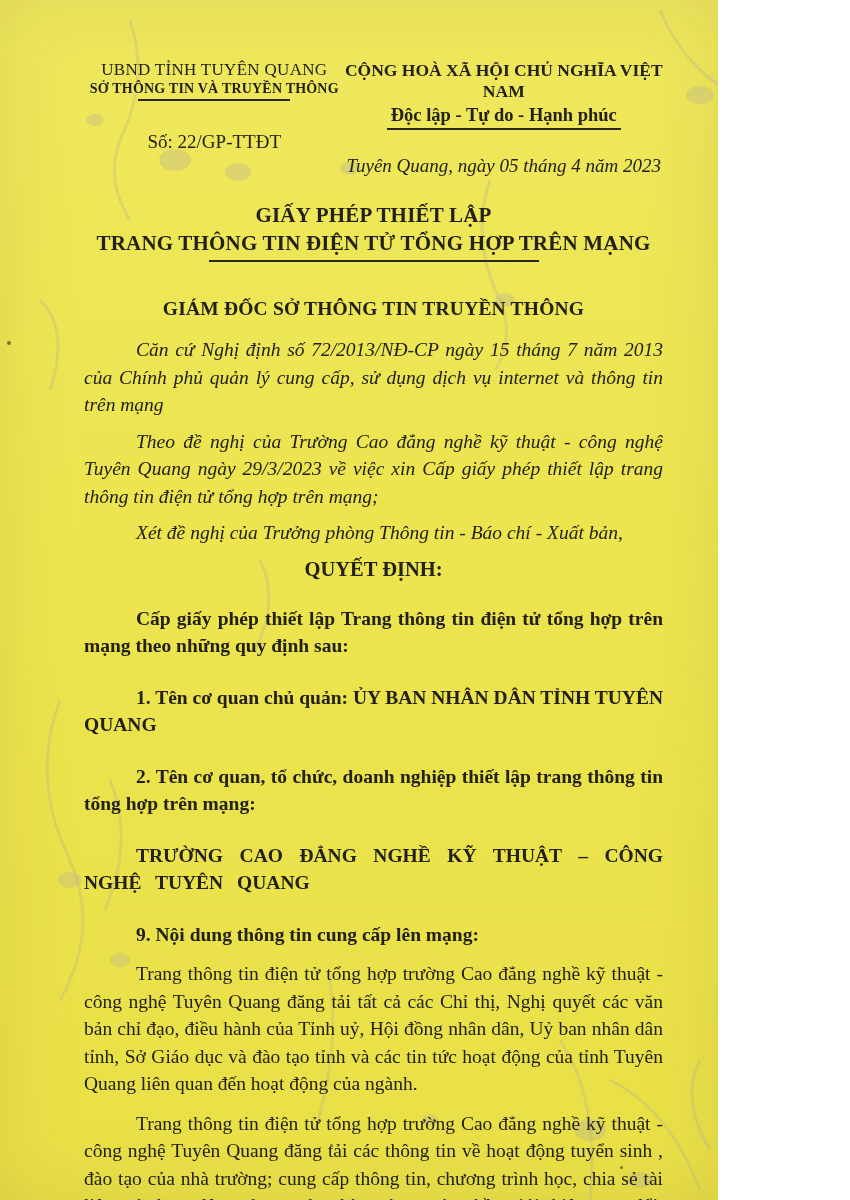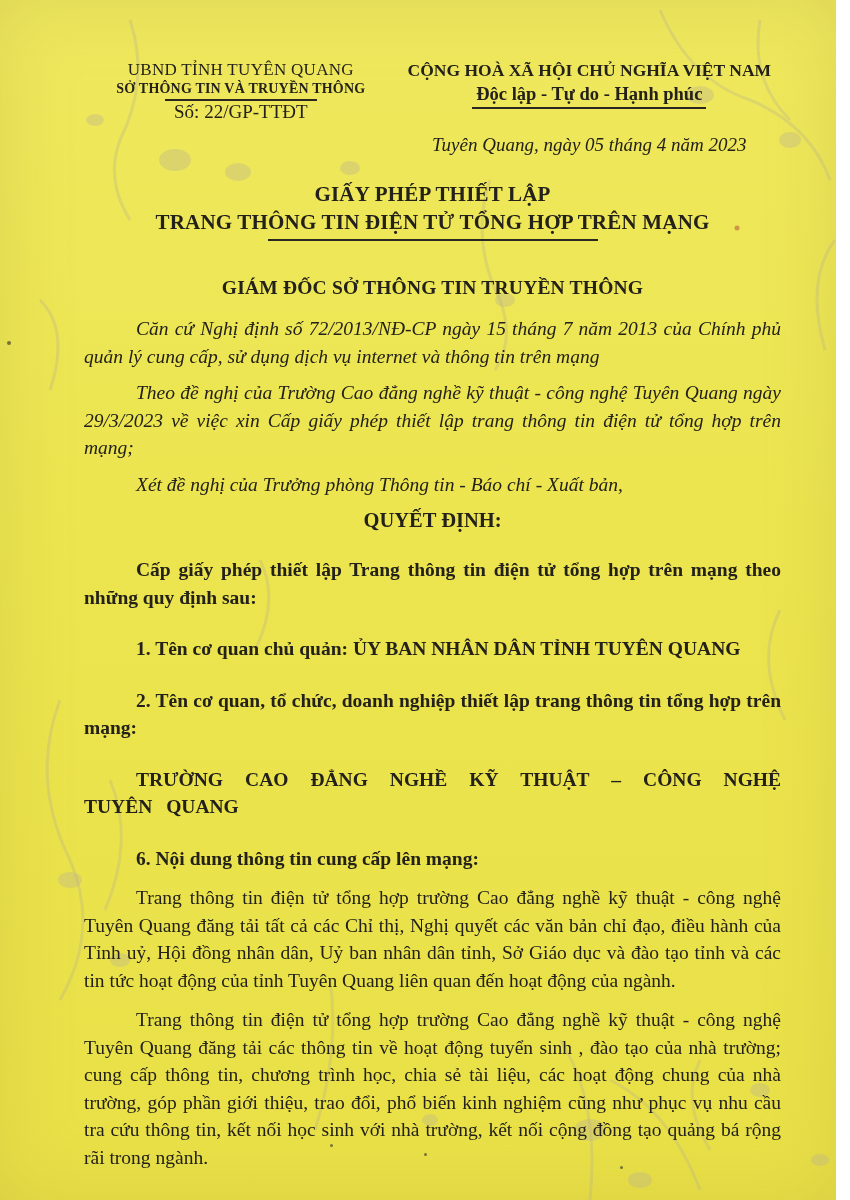--- a/index.html
+++ b/index.html
@@ -1,20 +1,20 @@
 <!DOCTYPE html>
 <html lang="vi"><head>
 <meta charset="utf-8">
 <style>
   html, body { margin: 0; padding: 0; }
   body { width: 850px; height: 1200px; }
 
   .page {
     position: relative;
-    width: 836px;
+    width: 718px;
     height: 1200px;
     overflow: hidden;
     background: linear-gradient(180deg, #efe85e 0%, #ece54f 45%, #e9e047 100%);
     box-shadow: inset 0 0 70px rgba(170,160,55,.25);
     font-family: "Liberation Serif", "DejaVu Serif", serif;
     color: #23211a;
   }
 
   .watermark {
     position: absolute; inset: 0;
@@ -36,21 +36,21 @@
   .rule-left  { width: 152px; border-bottom: 2px solid #2a2820; margin: 2px auto 0; }
 
   .h-right .l1 { font-size: 17.5px; font-weight: bold; }
   .motto {
     display: inline-block;
     font-size: 18.5px; font-weight: bold;
     border-bottom: 2px solid #2a2820;
     padding: 1px 4px 2px;
     margin-top: 2px;
   }
-  .doc-number { font-size: 19px; }
+  .doc-number { margin-top: 30px; font-size: 19px; }
   .dateline   { margin-top: 25px; font-size: 19px; font-style: italic; }
 
   
   .title-block { text-align: center; margin-top: 24px; }
   .title-line  { font-size: 21px; font-weight: bold; line-height: 28px; letter-spacing: .2px; }
   .title-rule  { width: 330px; border-bottom: 2.5px solid #2a2820; margin: 3px auto 0; }
 
   .issuer { text-align: center; margin-top: 36px; font-size: 19.5px; font-weight: bold; letter-spacing: .2px; }
 
   
@@ -159,18 +159,18 @@
 
     <div class="decision-heading">QUYẾT ĐỊNH:</div>
 
     <p class="bold intro">Cấp giấy phép thiết lập Trang thông tin điện tử tổng hợp trên mạng theo những quy định sau:</p>
 
     <p class="bold item">1. Tên cơ quan chủ quản: ỦY BAN NHÂN DÂN TỈNH TUYÊN QUANG</p>
 
     <p class="bold item">2. Tên cơ quan, tổ chức, doanh nghiệp thiết lập trang thông tin tổng hợp trên mạng:</p>
     <p class="bold org-upper">TRƯỜNG CAO ĐẲNG NGHỀ KỸ THUẬT – CÔNG NGHỆ TUYÊN QUANG</p>
 
-    <p class="bold item">6. Nội dung thông tin cung cấp lên mạng:</p>
+    <p class="bold item">9. Nội dung thông tin cung cấp lên mạng:</p>
     <p class="body-par">Trang thông tin điện tử tổng hợp trường Cao đẳng nghề kỹ thuật - công nghệ Tuyên Quang đăng tải tất cả các Chỉ thị, Nghị quyết các văn bản chỉ đạo, điều hành của Tỉnh uỷ, Hội đồng nhân dân, Uỷ ban nhân dân tỉnh, Sở Giáo dục và đào tạo tỉnh và các tin tức hoạt động của tỉnh Tuyên Quang liên quan đến hoạt động của ngành.</p>
     <p class="body-par">Trang thông tin điện tử tổng hợp trường Cao đẳng nghề kỹ thuật - công nghệ Tuyên Quang đăng tải các thông tin về hoạt động tuyển sinh , đào tạo của nhà trường; cung cấp thông tin, chương trình học, chia sẻ tài liệu, các hoạt động chung của nhà trường, góp phần giới thiệu, trao đổi, phổ biến kinh nghiệm cũng như phục vụ nhu cầu tra cứu thông tin, kết nối học sinh với nhà trường, kết nối cộng đồng tạo quảng bá rộng rãi trong ngành.</p>
 
   </div>
 </div>
 
 </body></html>

